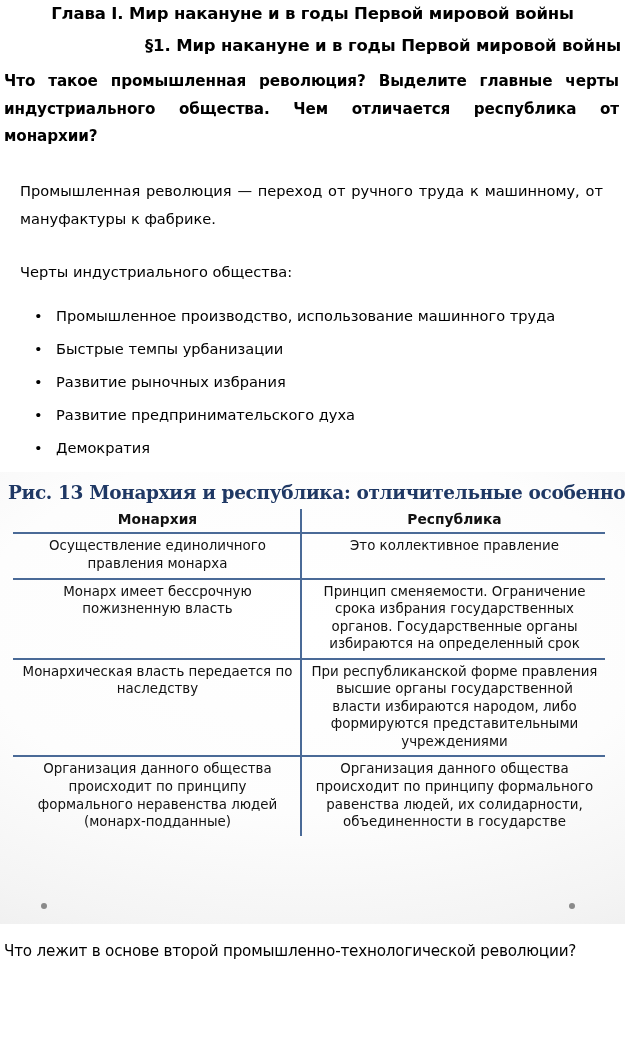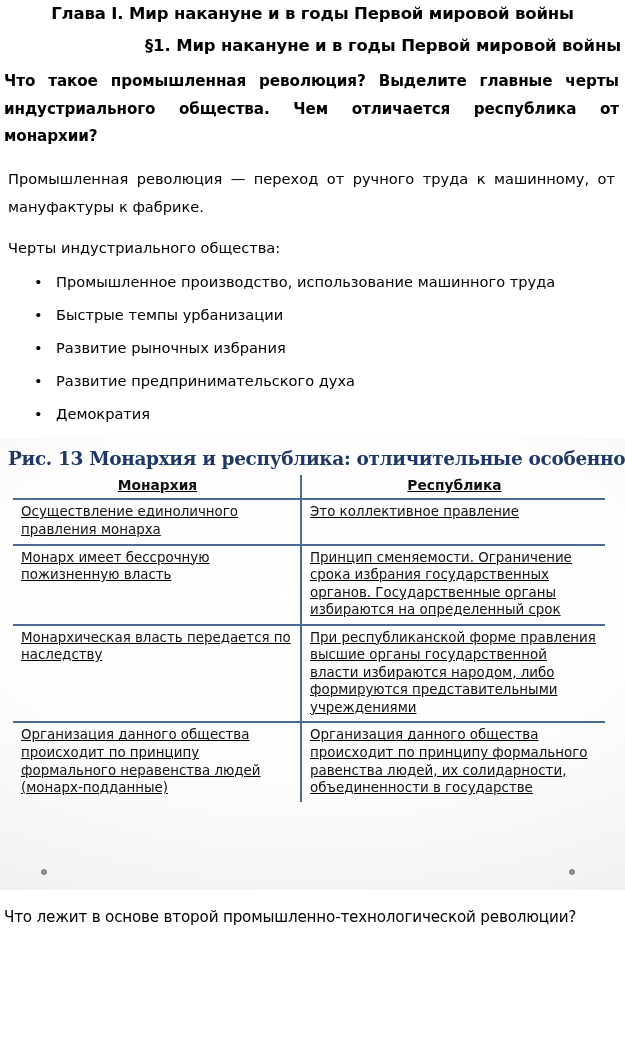--- a/index.html
+++ b/index.html
@@ -66,21 +66,21 @@
     letter-spacing: -0.2px;
   }
 
   
   .para {
     font-size: 14.6px;
     font-weight: normal;
     text-align: justify;
     text-align-last: left;
     line-height: 1.95;
-    margin: 4px;
+    margin: 16px;
     padding: 10px 6px 0 4px;
   }
   .para.tight {
     padding-top: 8px;
   }
 
   
   ul.features {
     list-style: none;
     margin: 6px 0 0 0;
@@ -124,21 +124,20 @@
     white-space: nowrap;
     letter-spacing: -0.35px;
   }
 
   
   table.cmp {
     border-collapse: collapse;
     width: 592px;
     margin: 6px 0 0 13px;
     table-layout: fixed;
-    text-decoration: underline;
   }
   table.cmp th,
   table.cmp td {
     vertical-align: top;
     padding: 3px 6px 5px 8px;
     font-size: 13.4px;
     line-height: 1.31;
     color: #111111;
     border: none;
   }
@@ -156,20 +155,21 @@
   table.cmp th.col-left,
   table.cmp td.col-left {
     border-right: 2px solid #4a6a97;
   }
   
   table.cmp thead tr th {
     border-bottom: 2px solid #4a6a97;
   }
   table.cmp tbody tr td {
     border-bottom: 2px solid #4a6a97;
+    text-align: center;
   }
   table.cmp tbody tr.last td {
     border-bottom: none;
   }
   td.cell-r1 { padding-bottom: 7px; }
 
   
   .fig-dot {
     position: absolute;
     width: 6px;

